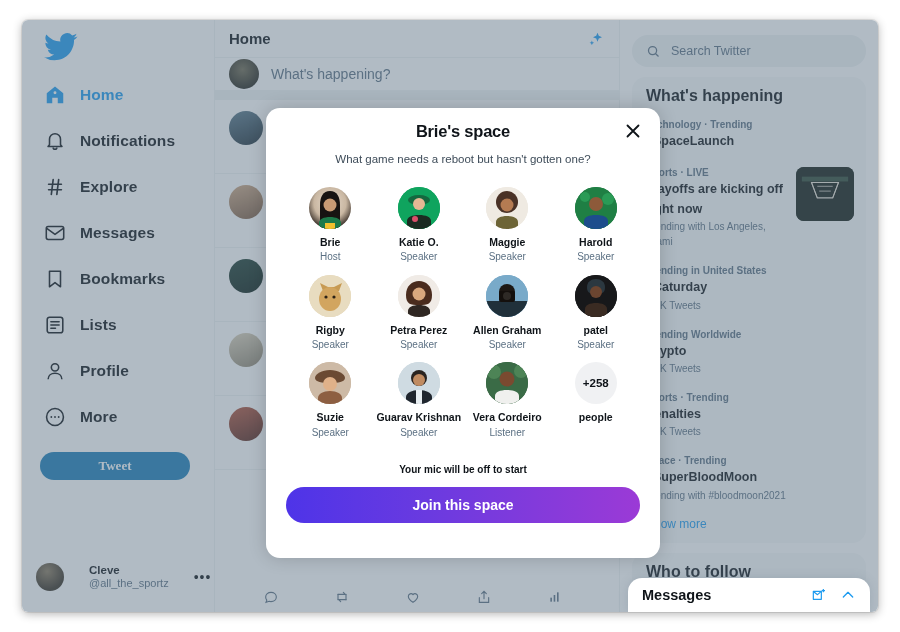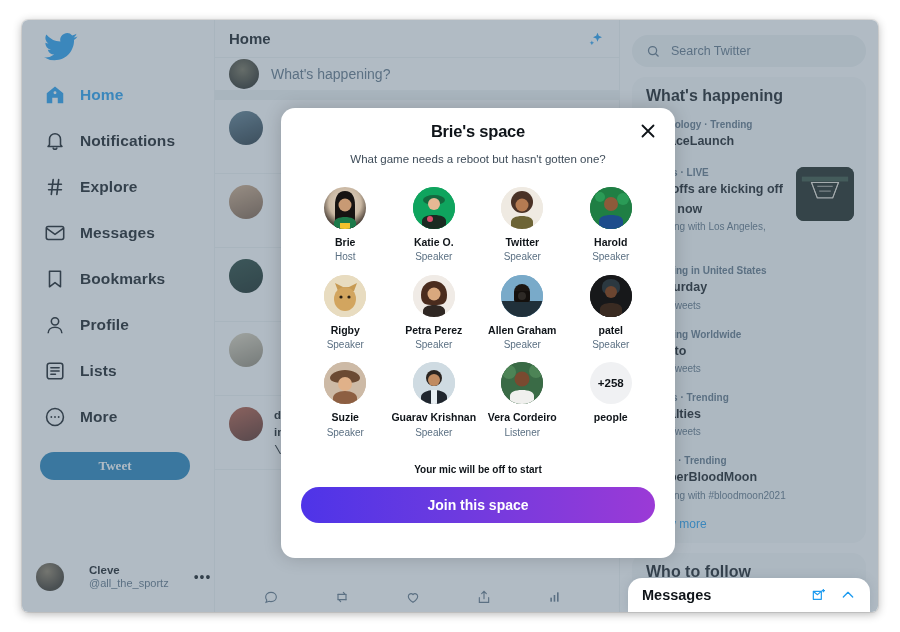--- a/index.html
+++ b/index.html
@@ -146,21 +146,21 @@
     display: flex; align-items: center; padding: 0 14px;
     z-index: 45;
   }
   #messages-bar .mt { font-size: 14.5px; font-weight: bold; color: #0f1419; }
   #messages-bar .acts { margin-left: auto; display: flex; gap: 13px; color: #1d9bf0; }
   #messages-bar svg { width: 16px; height: 16px; }
 
   
   #modal {
     position: absolute;
-    left: 259px; top: 88px;
+    left: 244px; top: 88px;
     width: 394px; height: 450px;
     background: #fff; border-radius: 14px;
     z-index: 60;
     box-shadow: 0 0 18px rgba(0,0,0,0.18);
     padding: 14px 20px 0;
   }
   #modal-head { position: relative; text-align: center; }
   #modal-title { font-size: 16.5px; font-weight: bold; color: #0f1419; letter-spacing: -0.2px; }
   #modal-close {
     position: absolute; right: -4px; top: -2px;
@@ -237,33 +237,33 @@
     </div>
 
     <div class="nav-item">
       <svg class="nav-ico" viewBox="0 0 24 24" fill="none" stroke="currentColor" stroke-width="1.7" stroke-linejoin="round">
         <path d="M6 3.5h12v17l-6-4.6-6 4.6v-17z"></path>
       </svg>
       <span class="nav-label">Bookmarks</span>
     </div>
 
     <div class="nav-item">
+      <svg class="nav-ico" viewBox="0 0 24 24" fill="none" stroke="currentColor" stroke-width="1.7" stroke-linecap="round">
+        <rect x="3.5" y="3.5" width="17" height="17" rx="2.5"></rect>
+        <path d="M7.5 8.5h9M7.5 12h9M7.5 15.5h5"></path>
+      </svg>
+      <span class="nav-label">Lists</span>
+    </div>
+
+    <div class="nav-item">
       <svg class="nav-ico" viewBox="0 0 24 24" fill="none" stroke="currentColor" stroke-width="1.7">
         <circle cx="12" cy="8" r="4"></circle>
         <path d="M4.5 21c0-4.2 3.4-6.5 7.5-6.5s7.5 2.3 7.5 6.5"></path>
       </svg>
       <span class="nav-label">Profile</span>
-    </div>
-
-    <div class="nav-item">
-      <svg class="nav-ico" viewBox="0 0 24 24" fill="none" stroke="currentColor" stroke-width="1.7" stroke-linecap="round">
-        <rect x="3.5" y="3.5" width="17" height="17" rx="2.5"></rect>
-        <path d="M7.5 8.5h9M7.5 12h9M7.5 15.5h5"></path>
-      </svg>
-      <span class="nav-label">Lists</span>
     </div>
 
     <div class="nav-item">
       <svg class="nav-ico" viewBox="0 0 24 24" fill="none" stroke="currentColor" stroke-width="1.7">
         <circle cx="12" cy="12" r="9.2"></circle>
         <circle cx="8" cy="12" r="1" fill="currentColor" stroke="none"></circle>
         <circle cx="12" cy="12" r="1" fill="currentColor" stroke="none"></circle>
         <circle cx="16" cy="12" r="1" fill="currentColor" stroke="none"></circle>
       </svg>
       <span class="nav-label">More</span>
@@ -472,21 +472,21 @@
 
       <div class="pcell">
         <div class="pav" style="background:#efeae2;">
           <svg viewBox="0 0 42 42" style="width:100%;height:100%">
               <rect width="42" height="42" fill="#efeae2"></rect>
               <circle cx="21" cy="15" r="11" fill="#4a3226"></circle>
               <circle cx="21" cy="18" r="6.5" fill="#b57b52"></circle>
               <path d="M10 42v-7c0-4 5-6 11-6s11 2 11 6v7z" fill="#6d6436"></path>
             </svg>
         </div>
-        <div class="pname">Twitter</div>
+        <div class="pname">Maggie</div>
         <div class="prole">Speaker</div>
       </div>
 
       <div class="pcell">
         <div class="pav" style="background:#1c7a3e;">
           <svg viewBox="0 0 42 42" style="width:100%;height:100%">
               <rect width="42" height="42" fill="#1f7f44"></rect>
               <circle cx="10" cy="10" r="5" fill="#2a9b56"></circle>
               <circle cx="33" cy="12" r="6" fill="#2a9b56"></circle>
               <circle cx="21" cy="17" r="7" fill="#8d5a3a"></circle>

